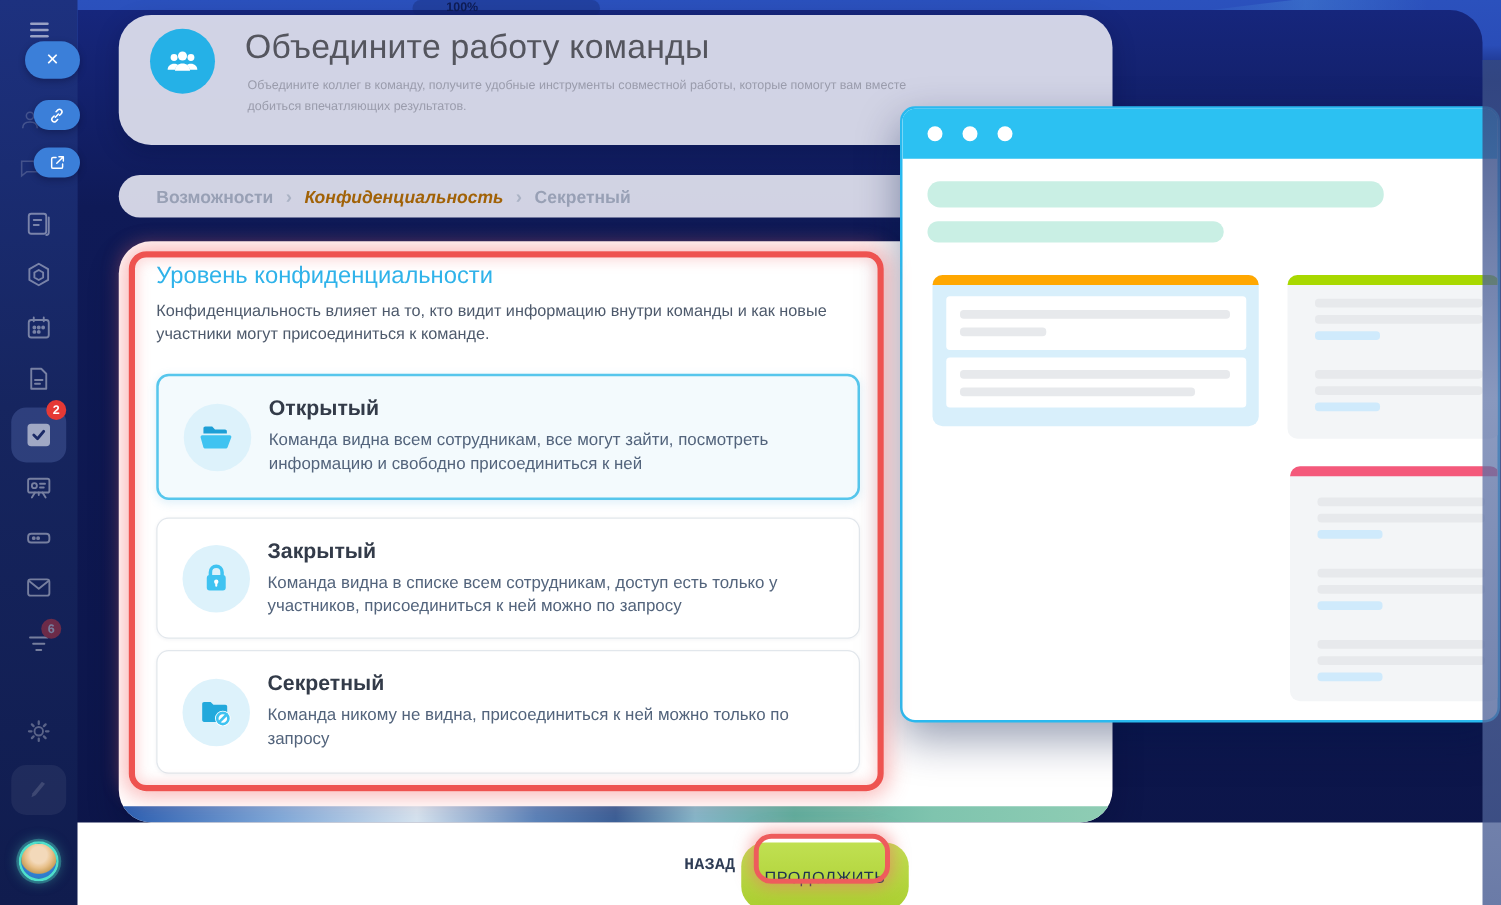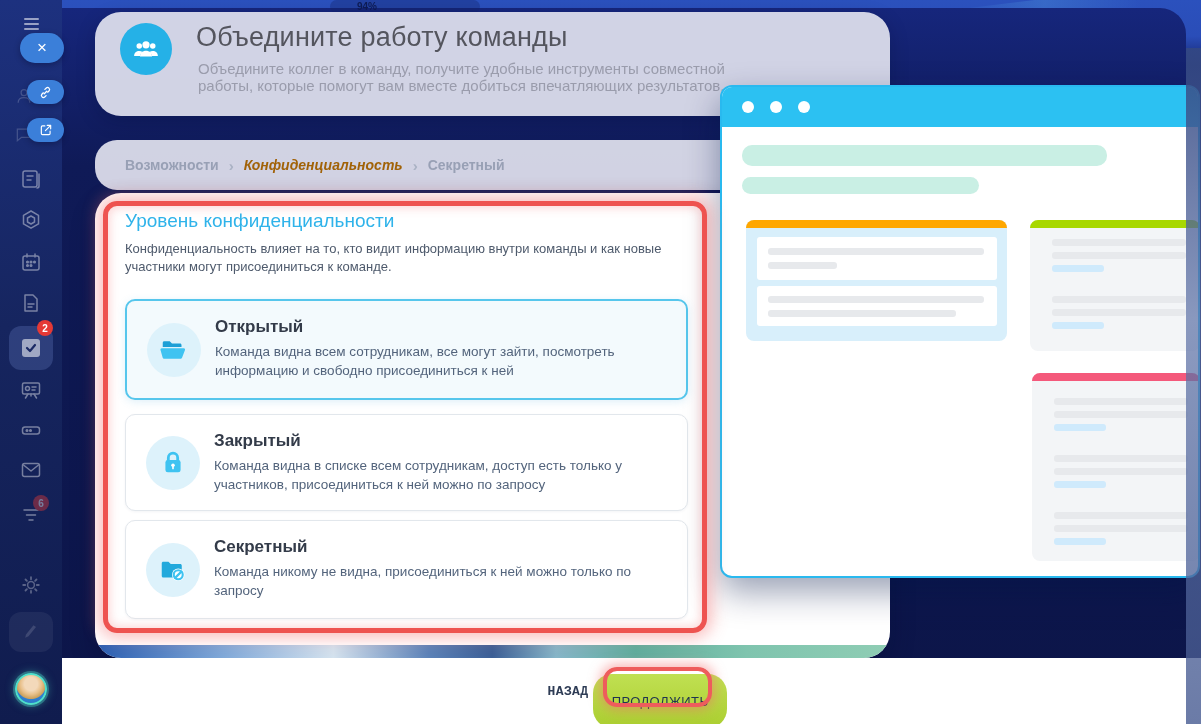--- a/index.html
+++ b/index.html
@@ -47,24 +47,24 @@
   
   .tab-peek { position:absolute; left:330px; top:0; width:150px; height:13px; border-radius:8px; background:rgba(18,36,110,.35); }
   .zoom-ind { position:absolute; left:357px; top:1px; font-size:10px; font-weight:bold; color:#0e1c55; }
 
   
   .hdr { position:absolute; left:95px; top:12px; width:795px; height:104px; border-radius:26px;
     background:rgba(224,225,238,.93); box-shadow:0 6px 18px rgba(0,10,50,.25); }
   .hdr-circle { position:absolute; left:25px; top:11px; width:52px; height:52px; border-radius:50%;
     background:#25b1e7; display:flex; align-items:center; justify-content:center; }
   .hdr-title { position:absolute; left:101px; top:10px; font-size:27px; font-weight:300; color:#54555e; letter-spacing:.2px; }
-  .hdr-sub { position:absolute; left:103px; top:48px; width:565px; font-size:15px; line-height:17px; color:#9a9cac; }
-
-  
-  .crumbs { position:absolute; left:95px; top:140px; width:795px; height:50px; border-radius:22px;
+  .hdr-sub { position:absolute; left:103px; top:48px; width:565px; font-size:10px; line-height:17px; color:#9a9cac; }
+
+  
+  .crumbs { position:absolute; left:95px; top:140px; width:795px; height:34px; border-radius:22px;
     background:rgba(224,225,238,.93); display:flex; align-items:center; padding-left:30px; gap:10px;
     font-size:14px; font-weight:bold; }
   .crumb { color:#98a0b5; } .crumb.active { color:#a16207;font-style:italic; }
   .crumb-sep { color:#aab2c4; font-size:15px; font-weight:bold; }
 
   
   .panel { position:absolute; left:95px; top:193px; width:795px; height:465px; border-radius:26px;
     background:#ffffff; overflow:hidden; box-shadow:0 10px 24px rgba(0,10,50,.3); }
   .panel-photo { position:absolute; left:0; bottom:0; width:100%; height:13px;
     background:linear-gradient(90deg,#2a5db0 0%,#7fa8d8 16%,#d4e2ee 30%,#5b82b8 42%,#3c5f96 50%,#86b5c8 58%,#5fae9e 68%,#7fc4ae 82%,#8fcdb4 100%); }
@@ -222,21 +222,21 @@
     </div>
     <div class="rocket-tile">
       <svg style="position:absolute; left:12px; top:10px;" width="20" height="20" viewBox="0 0 24 24">
           <path d="M5 19l4-2 9-11-3-2-9 11z" fill="rgba(255,255,255,.14)"></path>
         </svg>
     </div>
     <div class="avatar"></div>
   </div>
 
   <div class="tab-peek"></div>
-  <div class="zoom-ind">94%</div>
+  <div class="zoom-ind">100%</div>
 
   <div class="hdr">
     <div class="hdr-circle">
       <svg width="30" height="30" viewBox="0 0 24 24" fill="#ffffff">
         <circle cx="6.6" cy="9.6" r="2.2"></circle>
           <circle cx="17.4" cy="9.6" r="2.2"></circle>
           <circle cx="12" cy="8.6" r="2.9"></circle>
         <path d="M2.5 17.5c0-2.4 1.8-3.9 4.1-3.9 1 0 1.9.3 2.6.8-1.2 1-1.9 2.1-1.9 3.1z"></path>
         <path d="M21.5 17.5c0-2.4-1.8-3.9-4.1-3.9-1 0-1.9.3-2.6.8 1.2 1 1.9 2.1 1.9 3.1z"></path>
         <path d="M7.2 18c0-2.9 2.2-4.6 4.8-4.6s4.8 1.7 4.8 4.6z"></path>

